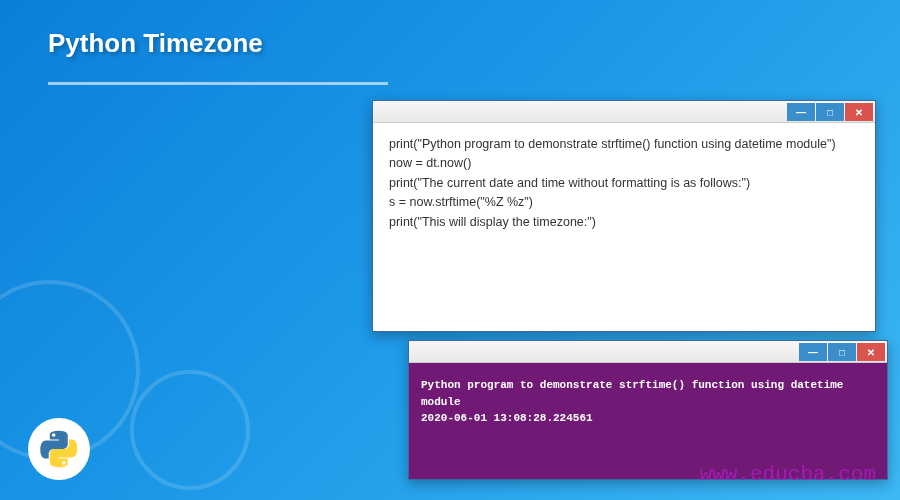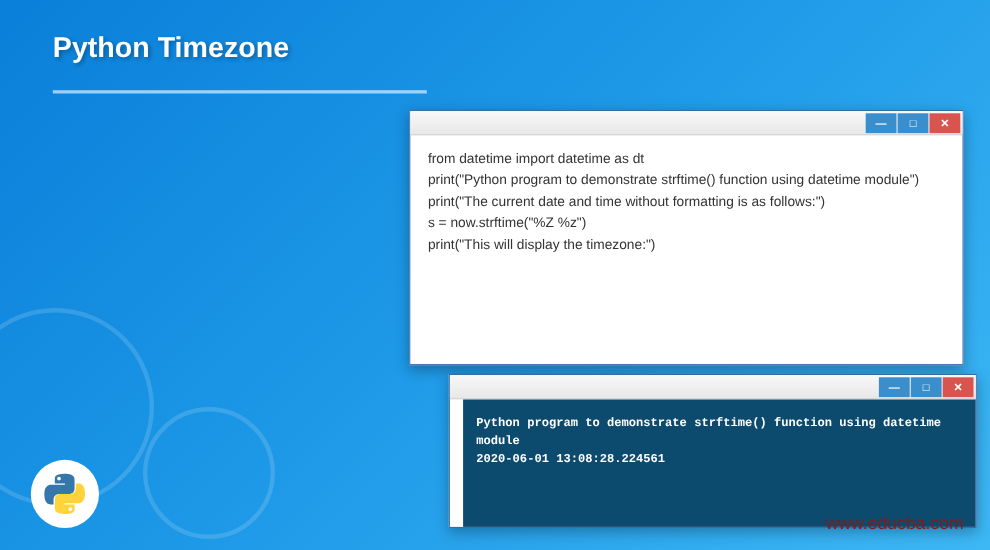--- a/index.html
+++ b/index.html
@@ -85,72 +85,71 @@
   .btn-max { background: #3a8ecc; }
   .btn-close { background: #d9534f; }
   .code-body {
     padding: 12px 16px;
     font-family: 'Segoe UI', Arial, sans-serif;
     font-size: 12.5px;
     line-height: 1.55;
     color: #333;
   }
   .output-body {
-    background: #0c4a6e;
+    background: #701a75;
     color: #fff;
     padding: 14px 12px;
     font-family: 'Courier New', monospace;
     font-size: 11px;
     line-height: 1.5;
     height: calc(100% - 22px);
     font-weight: bold;
-    margin-left: 12px;
   }
   .python-logo {
     position: absolute;
     left: 28px;
     bottom: 20px;
     width: 62px;
     height: 62px;
     background: white;
     border-radius: 50%;
     display: flex;
     align-items: center;
     justify-content: center;
   }
   .py-svg { width: 42px; height: 42px; }
   .watermark {
     position: absolute;
     right: 24px;
     bottom: 14px;
-    color: #7f1d1d;
-    font-size: 16px;
-    font-family: Liberation Sans, sans-serif;
+    color: #a21caf;
+    font-size: 21px;
+    font-family: Liberation Mono, monospace;
   }
 </style>
 </head>
 <body>
 
 <div class="gear gear1"></div>
 <div class="gear gear2"></div>
 
 <h1 class="title">Python Timezone</h1>
 <div class="title-underline"></div>
 
 <div class="window window-code">
   <div class="titlebar">
     <div class="btn-group">
       <div class="btn btn-min">—</div>
       <div class="btn btn-max">□</div>
       <div class="btn btn-close">✕</div>
     </div>
   </div>
   <div class="code-body">
-    <div>from datetime import datetime as dt</div>
     <div>print("Python program to demonstrate strftime() function using datetime module")</div>
+    <div>now = dt.now()</div>
     <div>print("The current date and time without formatting is as follows:")</div>
     <div>s = now.strftime("%Z %z")</div>
     <div>print("This will display the timezone:")</div>
   </div>
 </div>
 
 <div class="window window-output">
   <div class="titlebar">
     <div class="btn-group">
       <div class="btn btn-min">—</div>

